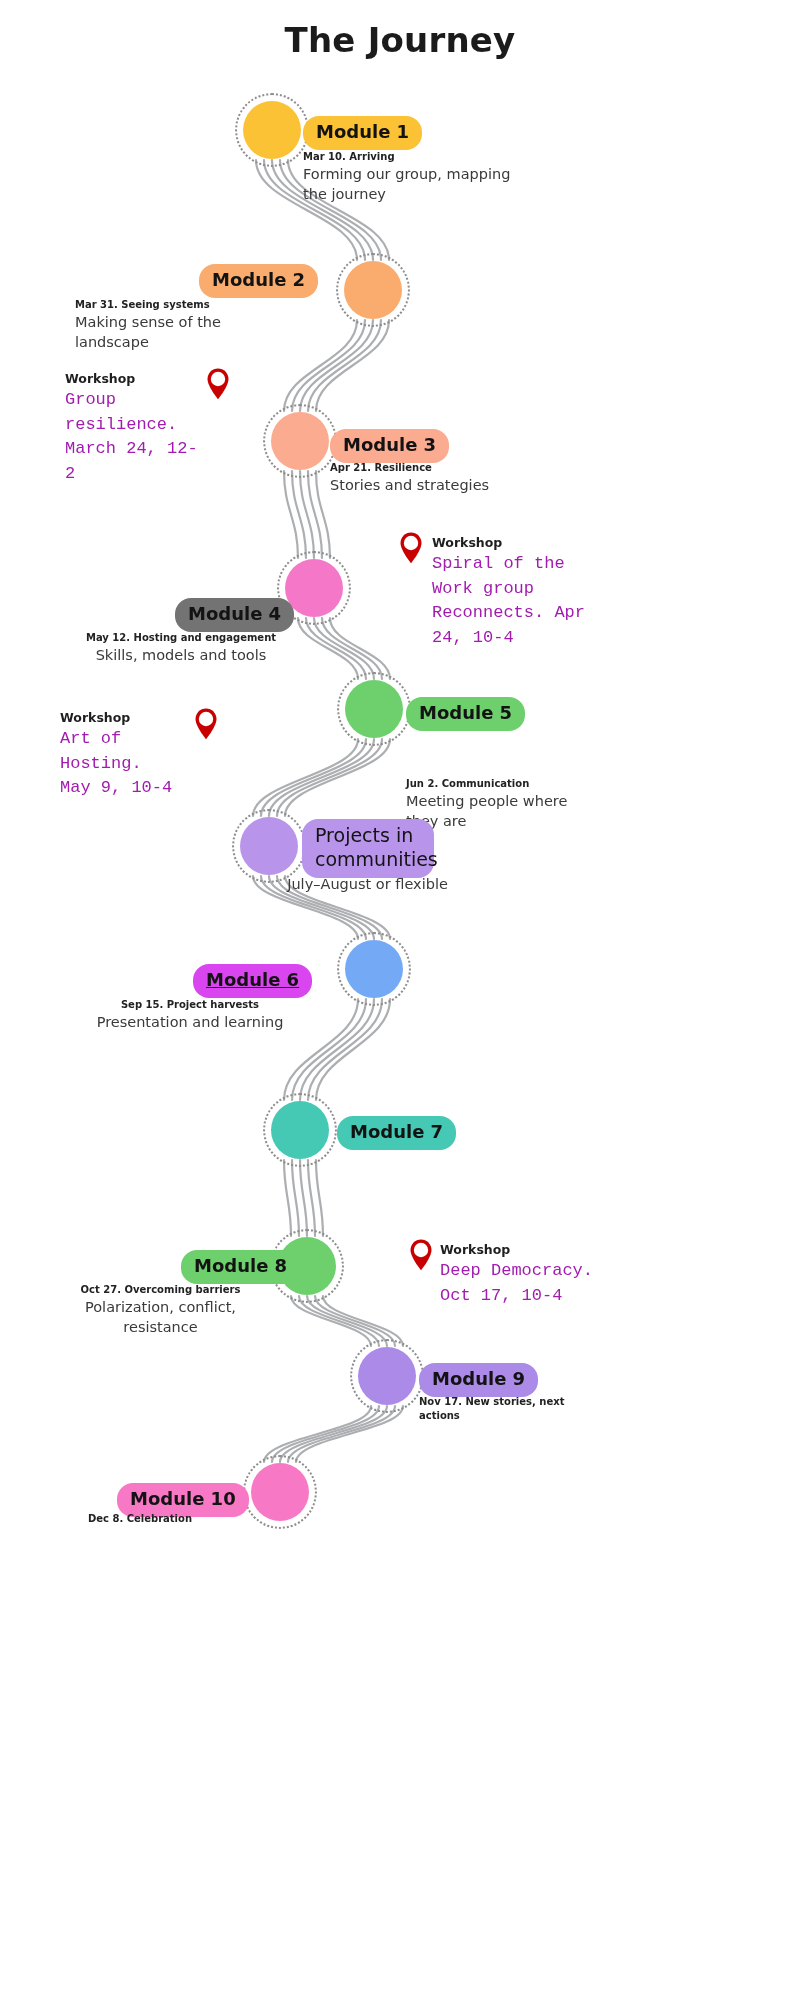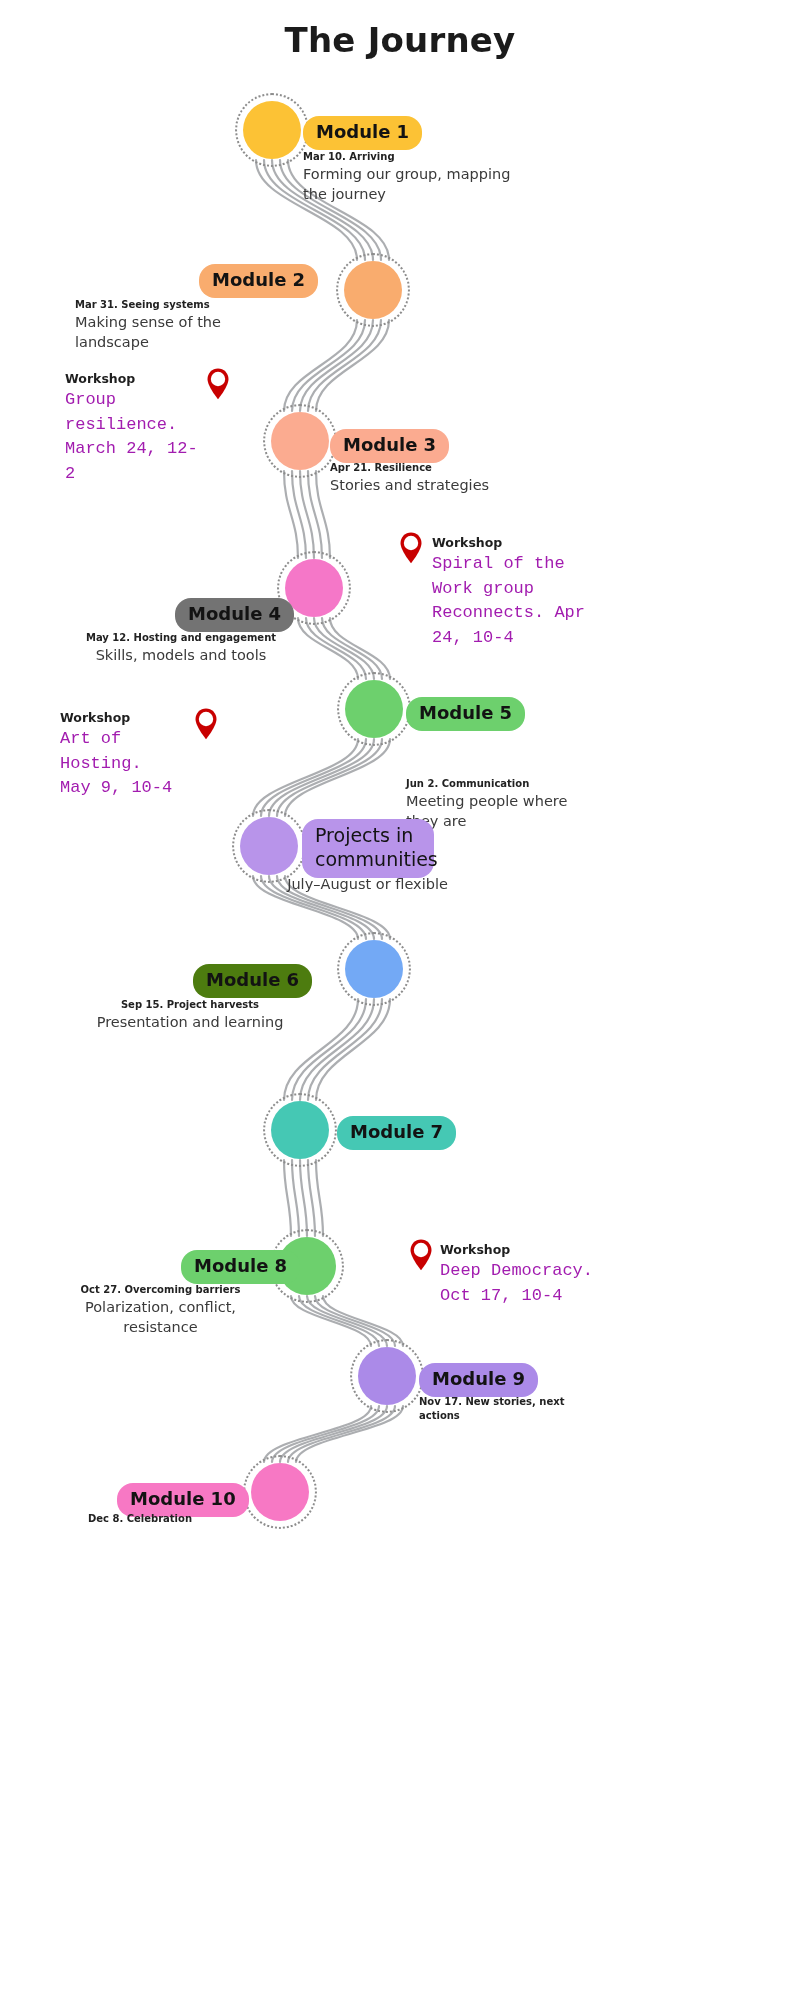--- a/index.html
+++ b/index.html
@@ -171,21 +171,21 @@
   </div>
   <div class="pill soft" style="left:302px; top:819px; width:132px; background:#b894ea;">Projects in communities</div>
   <div class="block ta-center" style="left:235px; top:874px; width:265px;">
     <div class="sub">July–August or flexible</div>
   </div>
 
   <div class="node" style="left:337px; top:932px;">
     <div class="ring"></div>
     <div class="disc" style="background:#73a9f5;"></div>
   </div>
-  <div class="pill" style="left:193px; top:964px; background:#4d7c0f;">Module 6</div>
+  <div class="pill" style="left:193px; top:964px; background:#d946ef;text-decoration:underline;">Module 6</div>
   <div class="block ta-center" style="left:70px; top:998px; width:240px;">
     <div class="headline">Sep 15. Project harvests</div>
     <div class="sub">Presentation and learning</div>
   </div>
 
   <div class="node" style="left:263px; top:1093px;">
     <div class="ring"></div>
     <div class="disc" style="background:#45c8b4;"></div>
   </div>
   <div class="pill" style="left:337px; top:1116px; background:#45c8b4;">Module 7</div>

